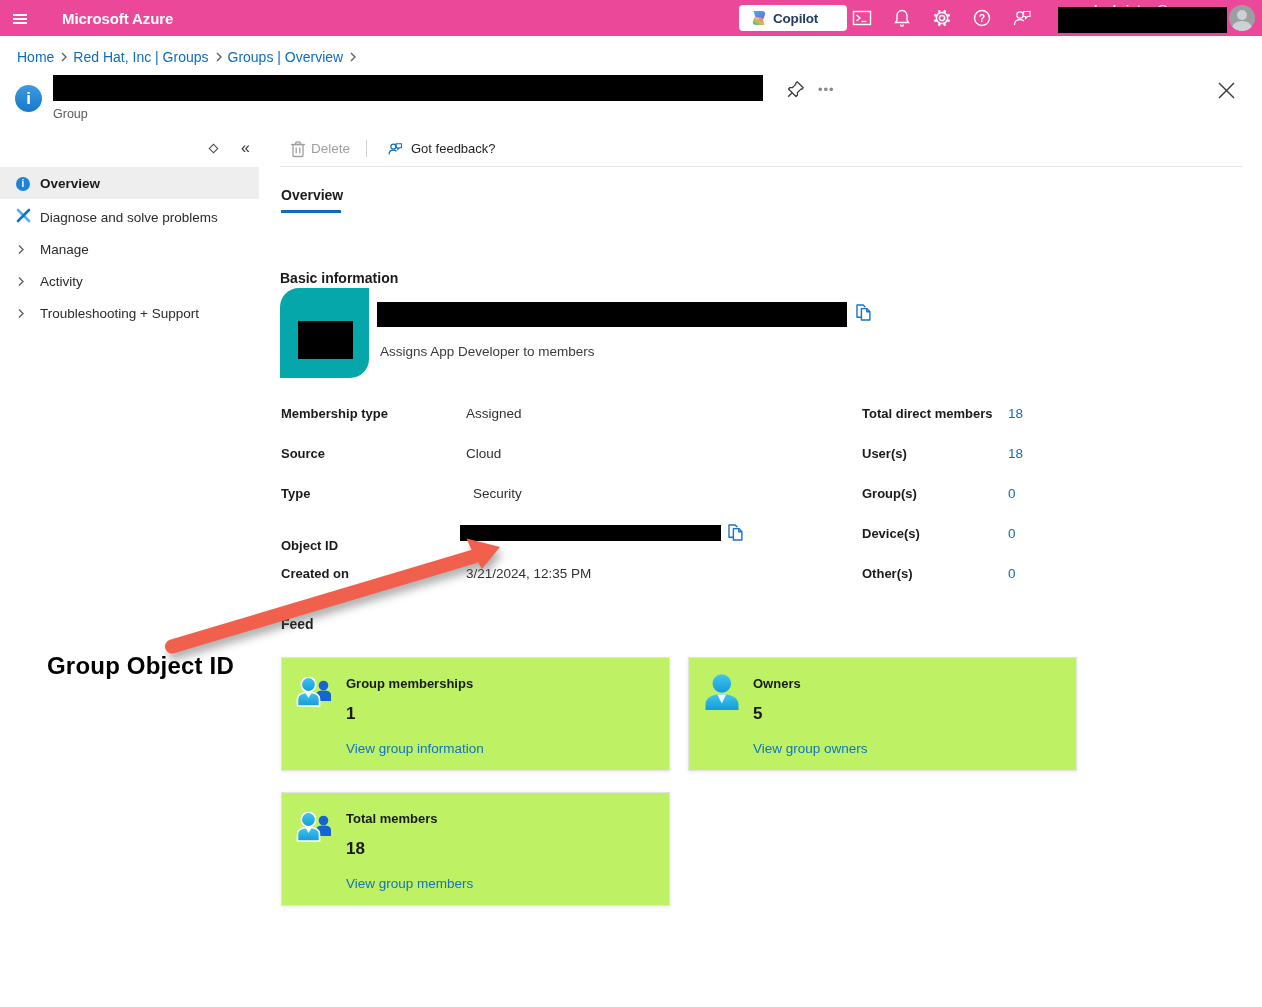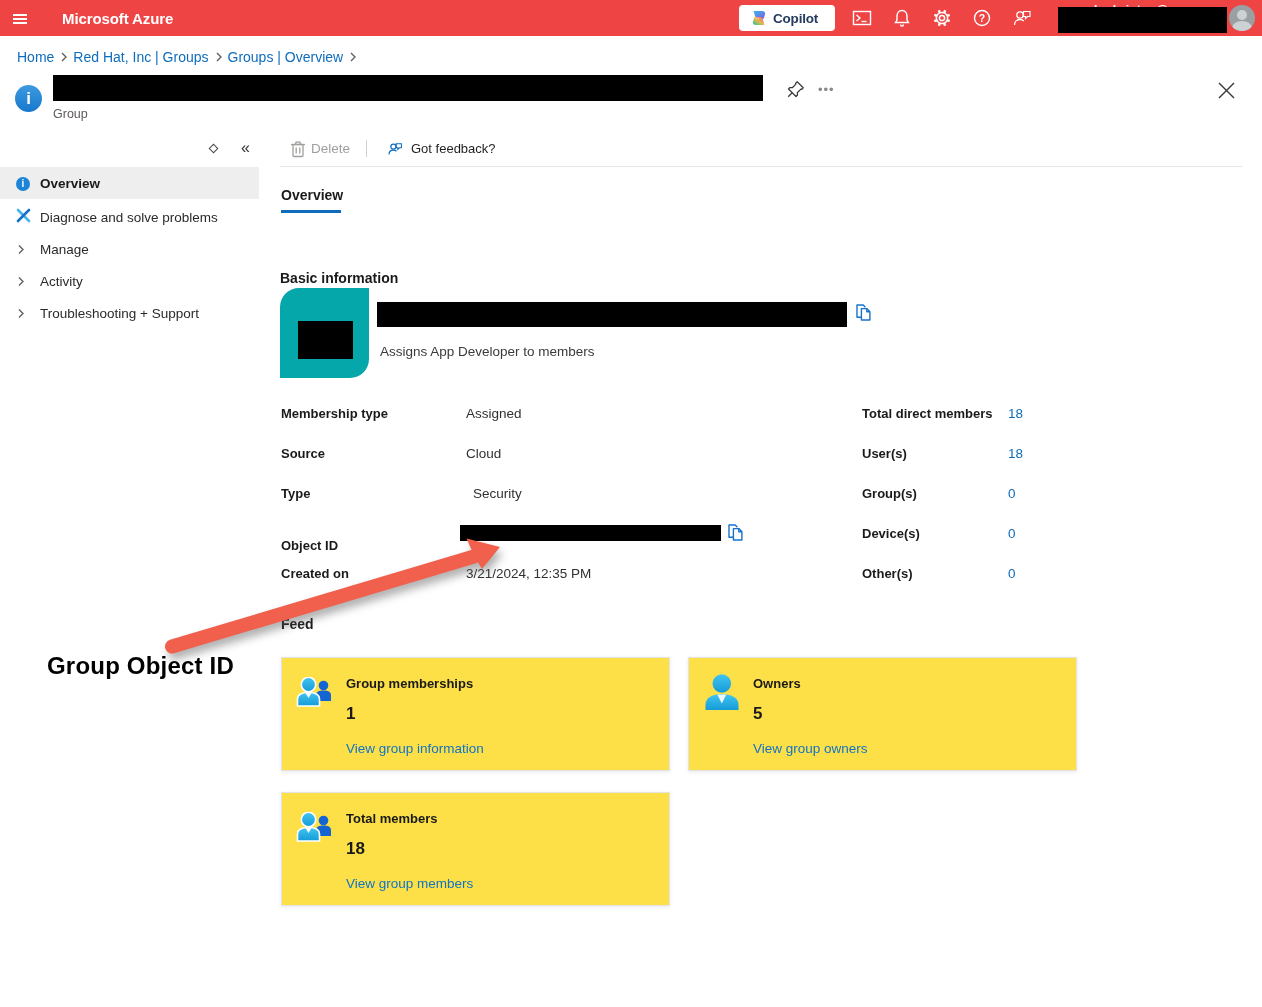--- a/index.html
+++ b/index.html
@@ -1,24 +1,24 @@
 <!DOCTYPE html>
 <html><head>
 <meta charset="utf-8">
 <style>
 * { margin:0; padding:0; box-sizing:border-box; }
 html,body { width:1262px; height:1007px; background:#fff; font-family:"Liberation Sans", sans-serif; overflow:hidden; }
 .abs { position:absolute; }
 
-#header { position:absolute; left:0; top:0; width:1262px; height:36px; background:#ef4444; }
+#header { position:absolute; left:0; top:0; width:1262px; height:36px; background:#ec4899; }
 #hamburger div { position:absolute; left:13px; width:13.5px; height:1.8px; background:#fff; }
 #mslogo { position:absolute; left:62px; top:10px; color:#fff; font-size:15px; font-weight:bold; letter-spacing:-0.1px; }
 #searchbar { position:absolute; left:205px; top:5px; width:518px; height:26px; background:#bcdaf3; border-radius:3px; }
 #searchbar .ph { position:absolute; left:26px; top:6px; font-size:13px; color:#33516d; }
-#copilot { position:absolute; left:739px; top:5px; width:96px; height:26px; background:#fff; border-radius:4px; }
+#copilot { position:absolute; left:739px; top:5px; width:108px; height:26px; background:#fff; border-radius:4px; }
 #copilot .txt { position:absolute; left:34px; top:6px; font-size:13.5px; font-weight:bold; color:#243a5e; letter-spacing:-0.2px; }
 .hicon { position:absolute; top:8px; width:20px; height:20px; }
 #hdr-redact { position:absolute; left:1058px; top:7px; width:169px; height:26px; background:#000; }
 #avatar { position:absolute; left:1229px; top:5px; width:26px; height:26px; border-radius:50%; background:#9aa0a2; overflow:hidden; }
 #avatar .head { position:absolute; left:8px; top:5px; width:10px; height:10px; border-radius:50%; background:#ccd2d4; }
 #avatar .body { position:absolute; left:3px; top:16px; width:20px; height:14px; border-radius:50% 50% 0 0; background:#ccd2d4; }
 
 #crumbs { position:absolute; left:17px; top:49px; font-size:14px; color:#0f6cbd; }
 
 #info-big { position:absolute; left:15px; top:85px; width:27px; height:27px; border-radius:50%; background:linear-gradient(180deg,#3d9ae0,#1878cc); color:#fff; font-weight:bold; font-size:17px; text-align:center; line-height:27px; }
@@ -46,21 +46,21 @@
 #gavatar-redact { position:absolute; left:298px; top:321px; width:55px; height:38px; background:#000; }
 #name-redact { position:absolute; left:377px; top:302px; width:470px; height:25px; background:#000; }
 #gdesc { position:absolute; left:380px; top:344px; font-size:13.5px; color:#3b3a39; }
 
 .dlabel { position:absolute; font-size:13px; font-weight:bold; color:#1a1a1a; }
 .dvalue { position:absolute; font-size:13.5px; color:#323130; }
 .dblue { position:absolute; font-size:13.5px; color:#0f6cbd; }
 #objid-redact { position:absolute; left:460px; top:525px; width:261px; height:16px; background:#000; }
 
 #feed { position:absolute; left:281px; top:616px; font-size:14px; font-weight:bold; color:#1a1a1a; }
-.card { position:absolute; width:389px; height:114px; background:#fde047; border:1px solid #e3e3e3; box-shadow:0 1px 4px rgba(0,0,0,0.09); }
+.card { position:absolute; width:389px; height:114px; background:#bef264; border:1px solid #e3e3e3; box-shadow:0 1px 4px rgba(0,0,0,0.09); }
 .card .ttl { position:absolute; left:64px; top:18px; font-size:13px; font-weight:bold; color:#1a1a1a; }
 .card .num { position:absolute; left:64px; top:46px; font-size:17px; font-weight:bold; color:#1a1a1a; }
 .card .lnk { position:absolute; left:64px; top:83px; font-size:13.5px; color:#1173c5; }
 .card svg.people { position:absolute; left:14px; top:19px; }
 
 #anno-text { position:absolute; left:47px; top:652px; font-size:24px; font-weight:bold; color:#000; letter-spacing:0.2px; }
 </style>
 </head>
 <body>
 

